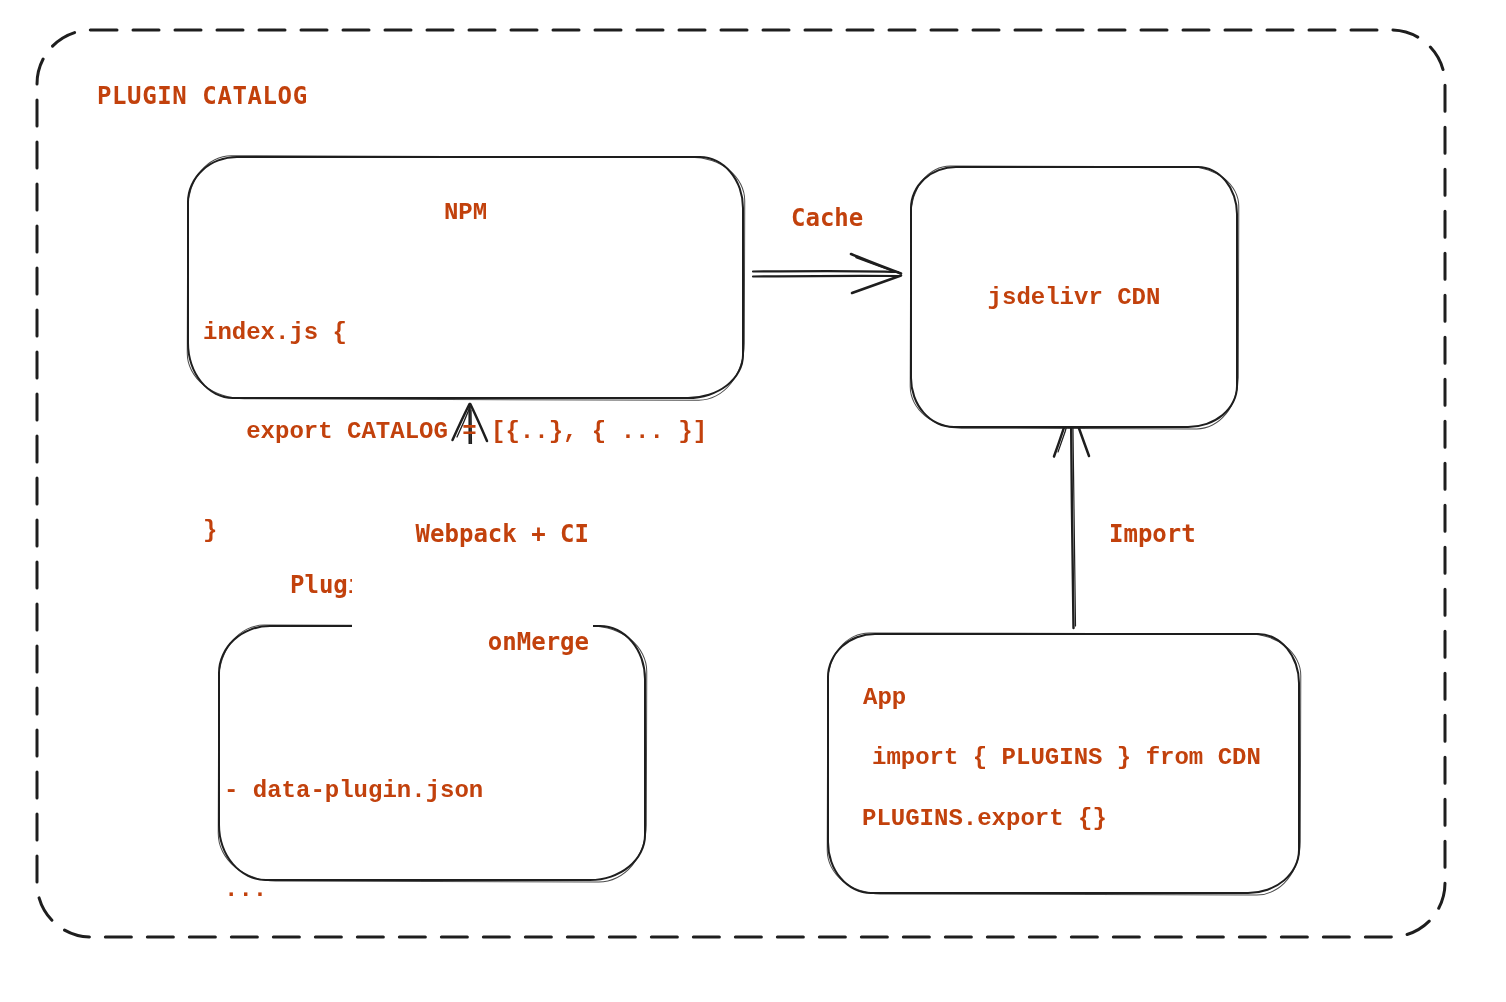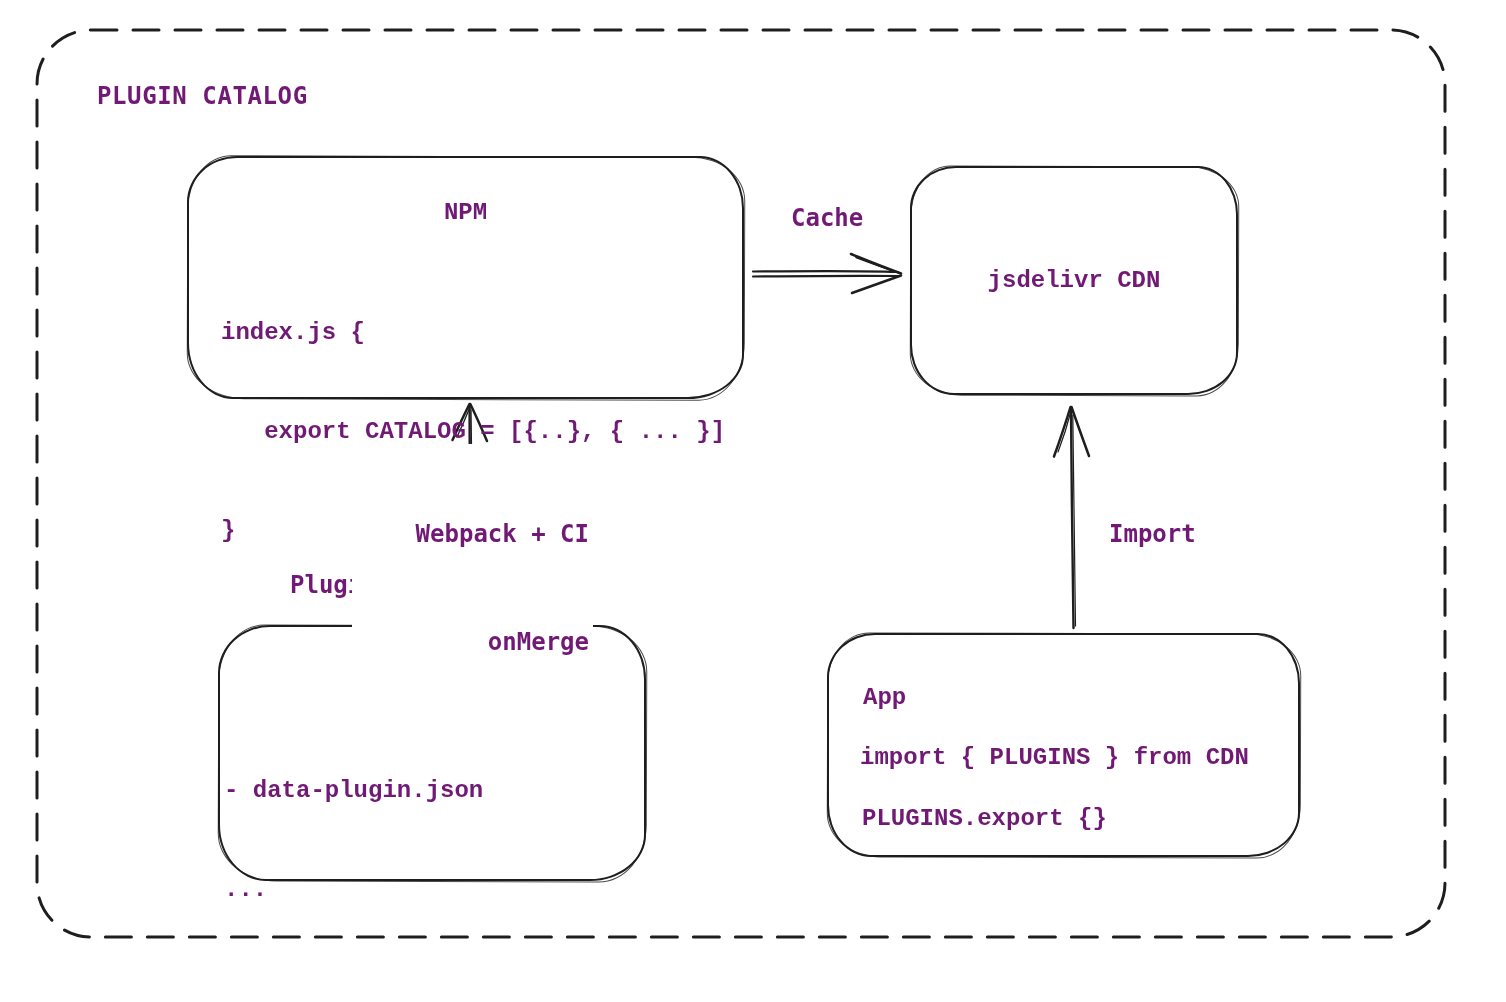--- a/index.html
+++ b/index.html
@@ -1,60 +1,60 @@
 <!DOCTYPE html>
 <html><head>
 <meta charset="utf-8">
 <style>
   html, body { margin:0; padding:0; background:#ffffff; }
   .canvas {
     position:relative; width:1506px; height:1002px; overflow:hidden;
-    background:#ffffff; color:#701a75;
+    background:#ffffff; color:#c2410c;
     font-family:"DejaVu Sans Mono", "Liberation Mono", monospace;
     font-weight:bold;
   }
   svg.strokes { position:absolute; left:0; top:0; z-index:1; }
   svg.strokes path, svg.strokes rect { fill:none; stroke:#1e1e1e; stroke-linecap:round; }
 
   .txt { position:absolute; font-size:24px; line-height:30px; white-space:pre; z-index:3; }
 
   .frame-title { left:97px; top:81px; letter-spacing:0.6px; }
 
   .node { position:absolute; background:#ffffff; border:2.5px solid #1e1e1e; box-sizing:border-box; z-index:2;font-family:Liberation Mono, monospace; }
   .node::before { content:""; position:absolute; inset:-2.5px; border:1.6px solid rgba(30,30,30,0.8);
                   transform:rotate(0.18deg); pointer-events:none; }
 
   #node-npm { left:187px; top:156px; width:557px; height:243px;
               border-radius:50px 44px 56px 46px / 46px 52px 44px 56px; }
   #node-npm::before { border-radius:44px 54px 46px 58px / 54px 44px 58px 46px; }
 
-  #node-cdn { left:910px; top:166px; width:328px; height:229px;
+  #node-cdn { left:910px; top:166px; width:328px; height:262px;
               border-radius:46px 40px 50px 44px / 42px 48px 42px 50px;padding-left:24px; }
   #node-cdn::before { border-radius:40px 50px 42px 52px / 50px 40px 52px 42px; }
 
   #node-repo { left:218px; top:625px; width:428px; height:256px;
                border-radius:52px 46px 56px 48px / 48px 54px 46px 56px; }
   #node-repo::before { border-radius:46px 56px 48px 58px / 56px 46px 58px 48px; }
 
-  #node-app { left:827px; top:633px; width:473px; height:224px;
+  #node-app { left:827px; top:633px; width:473px; height:261px;
               border-radius:48px 42px 52px 44px / 44px 50px 44px 52px; }
   #node-app::before { border-radius:42px 52px 44px 54px / 50px 42px 54px 44px; }
 
   .node .inner { position:absolute; font-size:24px; line-height:33px; white-space:pre; }
 
   .npm-title { left:0; right:0; top:38px; text-align:center; }
-  .npm-code  { left:32px; top:92px; }
+  .npm-code  { left:14px; top:92px; }
 
   .cdn-label { position:absolute; inset:0; display:flex; align-items:center; justify-content:center;
                font-size:24px; white-space:pre; }
 
   .repo-files { left:4px; top:81px; line-height:32px; }
 
   .app-title { left:34px; top:46px; }
-  .app-line1 { left:31px; top:106px; }
+  .app-line1 { left:43px; top:106px; }
   .app-line2 { left:33px; top:167px; }
 
   .edge-label { background:#ffffff; padding:0 4px; }
   .cache-label  { left:787px; top:203px; }
   .import-label { left:1105px; top:519px; }
   .build-label  { left:352px; top:444px; width:233px; text-align:right; line-height:36px; }
   .repo-title   { left:290px; top:570px; }
 </style>
 </head>
 <body>

